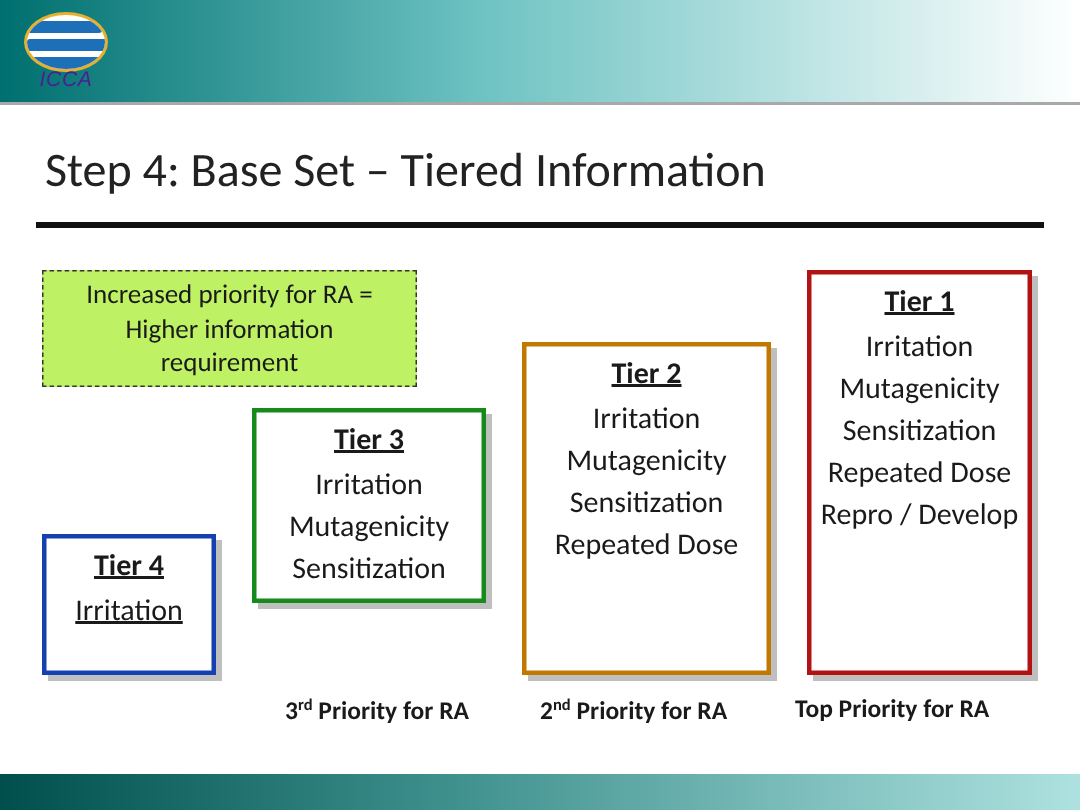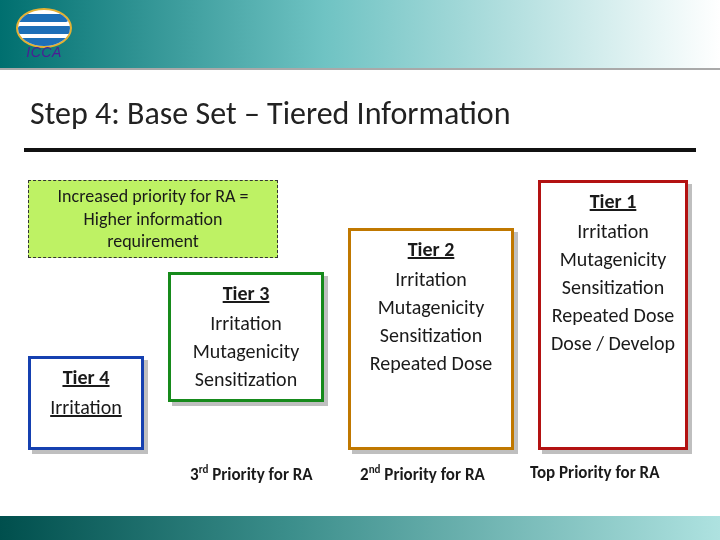--- a/index.html
+++ b/index.html
@@ -58,21 +58,21 @@
   <div class="titlebar"></div>
 
   <div class="note">Increased priority for RA = Higher information requirement</div>
 
   <div class="tierbox tier1">
     <div class="head">Tier 1</div>
     <div class="entry">Irritation</div>
     <div class="entry">Mutagenicity</div>
     <div class="entry">Sensitization</div>
     <div class="entry">Repeated Dose</div>
-    <div class="entry">Dose / Develop</div>
+    <div class="entry">Repro / Develop</div>
   </div>
 
   <div class="tierbox tier2">
     <div class="head">Tier 2</div>
     <div class="entry">Irritation</div>
     <div class="entry">Mutagenicity</div>
     <div class="entry">Sensitization</div>
     <div class="entry">Repeated Dose</div>
   </div>
 

